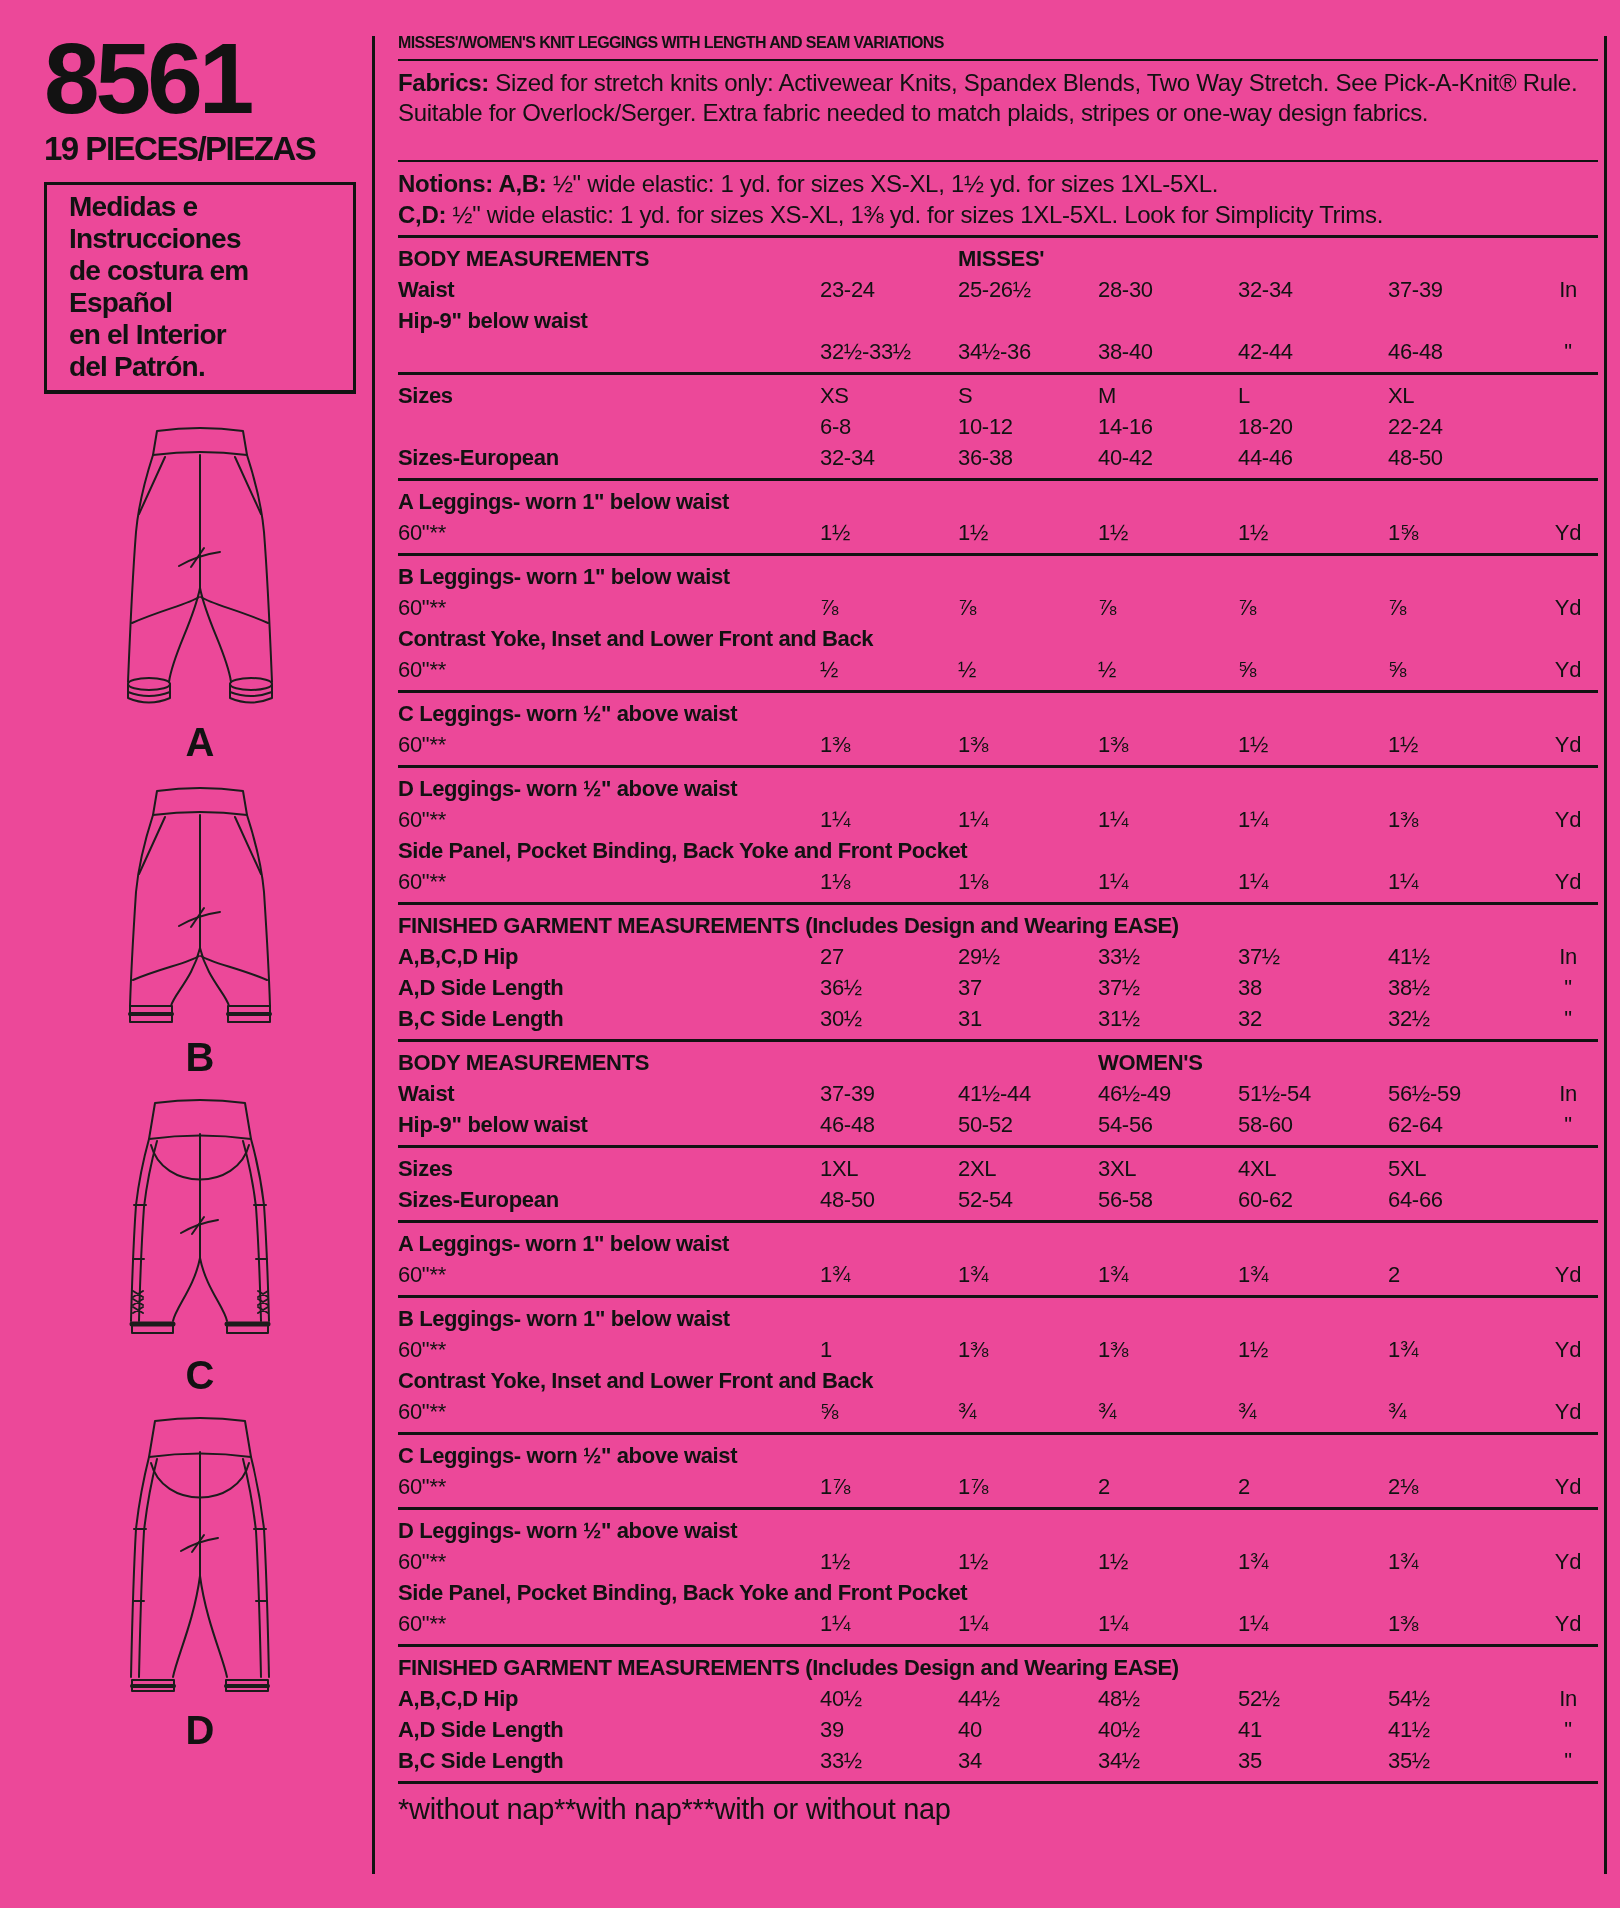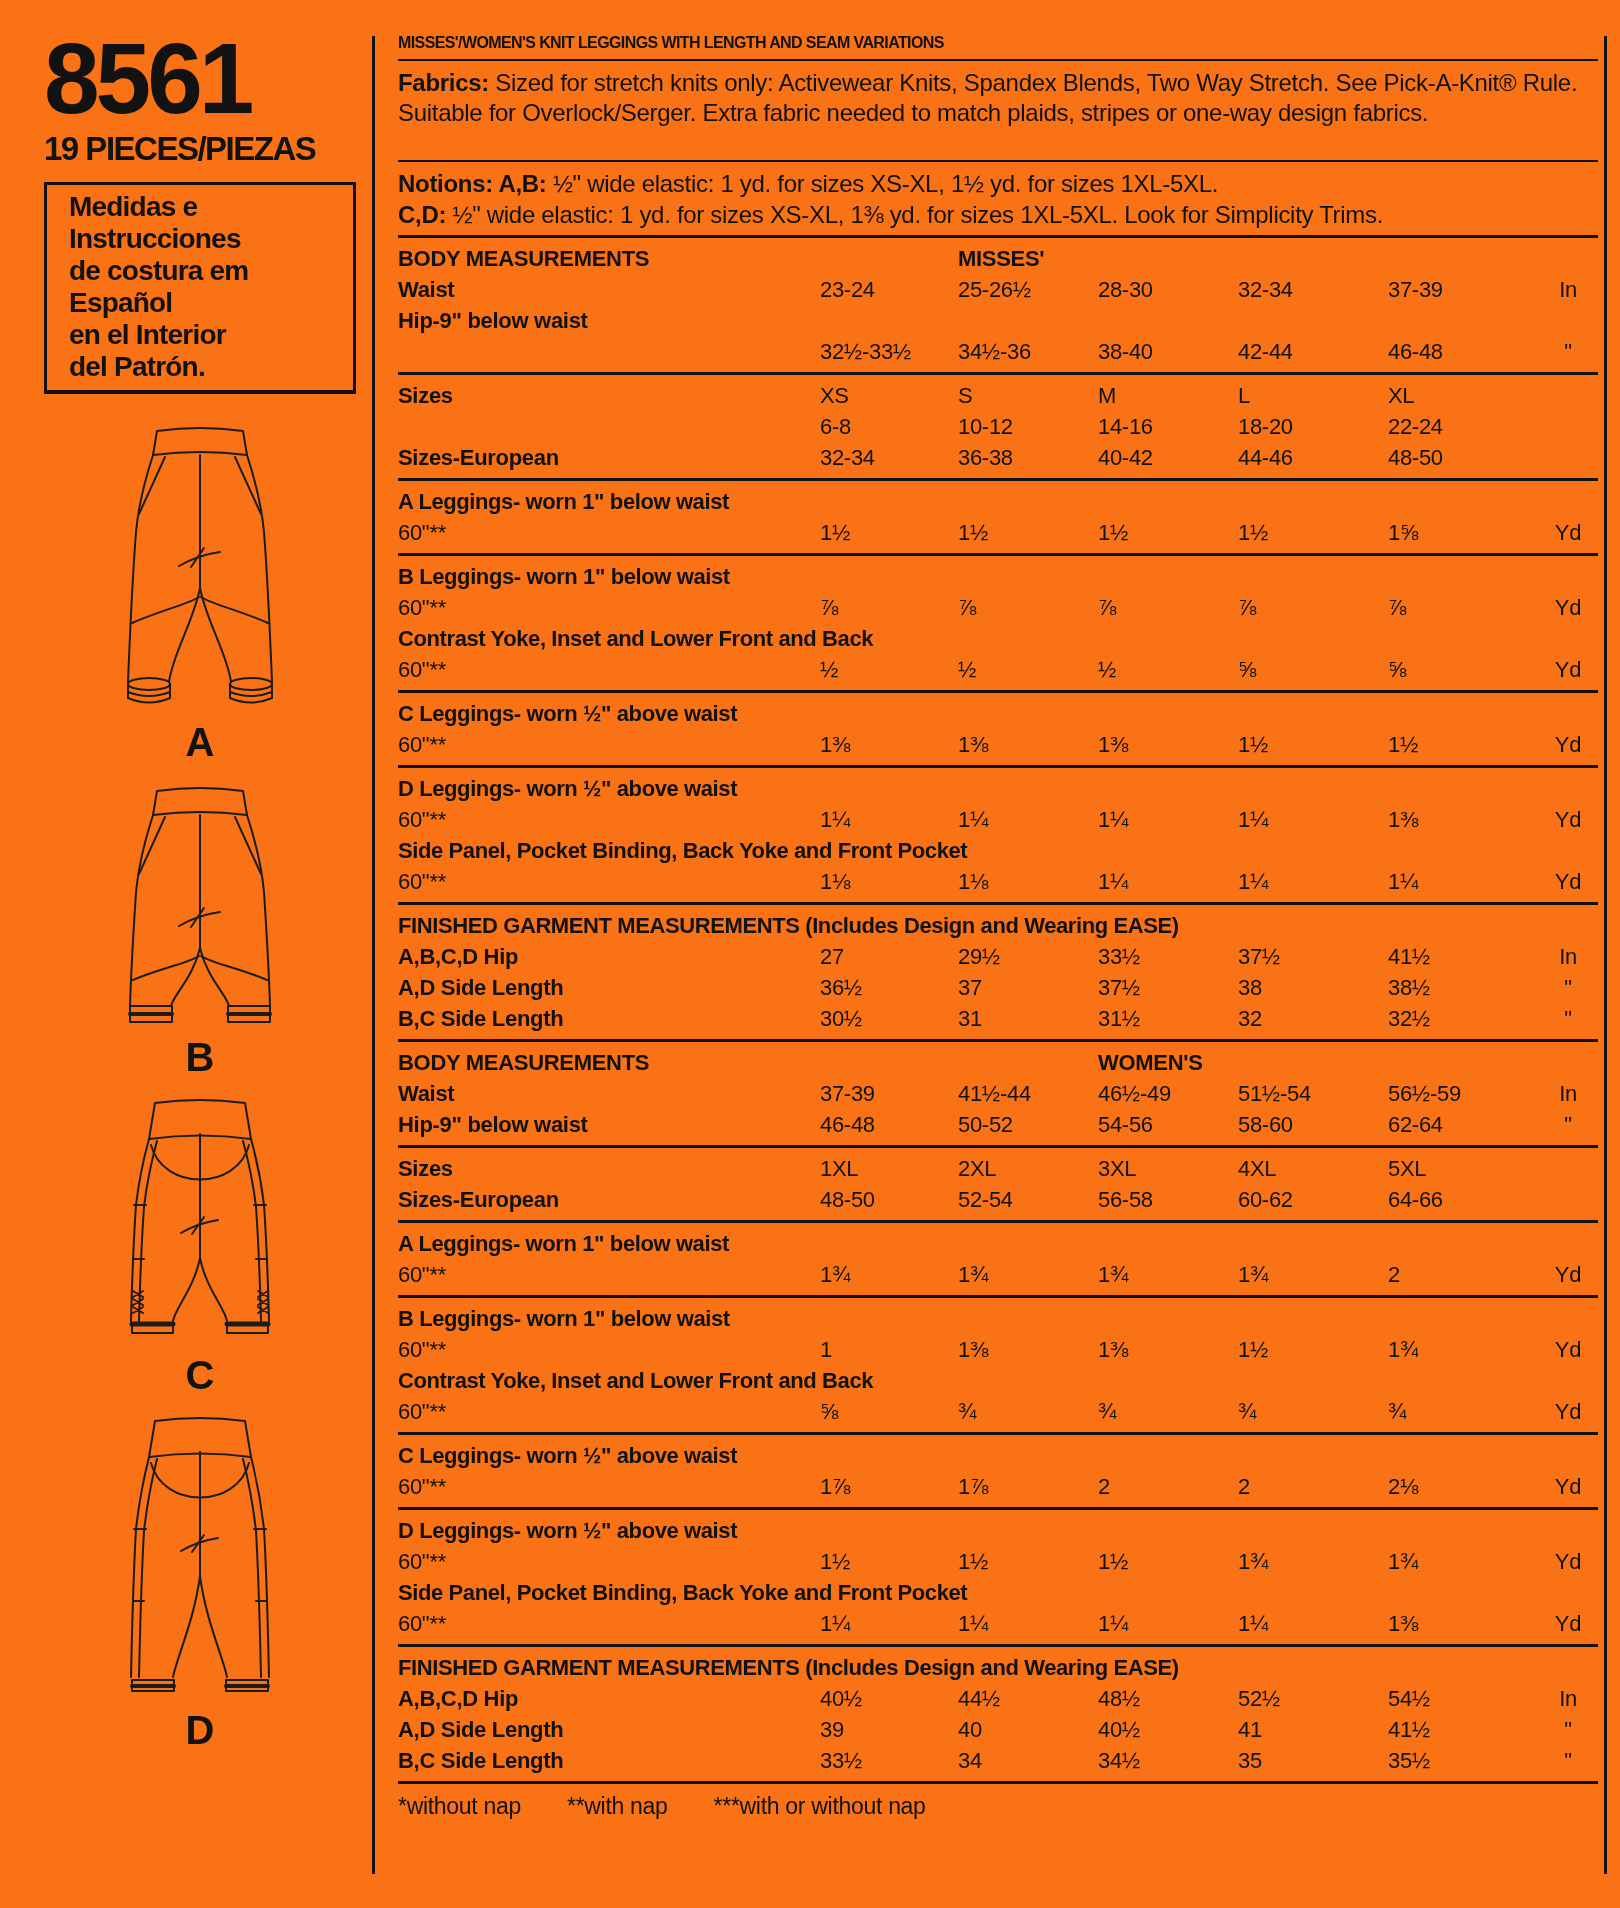--- a/index.html
+++ b/index.html
@@ -1,17 +1,17 @@
 <!DOCTYPE html>
 <html><head>
 <meta charset="utf-8">
 <style>
   html,body{margin:0;padding:0;background:#fff;}
   body{font-family:"Liberation Sans",sans-serif;color:#121212;-webkit-font-smoothing:antialiased;}
-  .page{position:relative;width:1620px;height:1908px;background:#f97316;overflow:hidden;}
+  .page{position:relative;width:1620px;height:1908px;background:#ec4899;overflow:hidden;}
   .vline{position:absolute;top:36px;height:1838px;width:3px;background:#121212;}
   .vline.left{left:372px;}
   .vline.right{left:1604px;}
 
   
   .leftcol{position:absolute;left:44px;top:28px;width:312px;}
   .patno{font-size:100px;font-weight:bold;letter-spacing:-4px;line-height:1.0;}
   .pieces{font-size:33px;font-weight:bold;letter-spacing:-1.5px;margin-top:2px;white-space:nowrap;}
   .spanish{border:3px solid #121212;border-bottom-width:4px;padding:6px 22px 8px;margin-top:14px;
            font-size:28px;font-weight:bold;letter-spacing:-0.8px;line-height:1.14;}
@@ -30,21 +30,21 @@
   .gap{height:24px;}
 
   .thead{font-size:22px;font-weight:bold;letter-spacing:-0.4px;line-height:31px;white-space:nowrap;}
   .trow{display:grid;grid-template-columns:422px 138px 140px 140px 150px 150px 60px;
         font-size:22px;line-height:31px;letter-spacing:-0.3px;}
   .trow .cell{white-space:nowrap;}
   .trow .bold{font-weight:bold;}
   .trow.vbold .cell{font-weight:bold;}
   .unitcell{text-align:center;}
 
-  .footer{display:flex;gap:46px;font-size:23px;letter-spacing:-0.3px;margin-top:9px;}
+  .footer{display:flex;font-size:29px;letter-spacing:-0.3px;margin-top:9px;}
 
   .lineart{stroke:#1c1c1c;stroke-width:2;fill:none;stroke-linecap:round;stroke-linejoin:round;}
   .lineart .hv{stroke-width:5;}
   .lineart .hv2{stroke-width:4;}
 </style>
 </head>
 <body>
 
 <div class="page">
 

